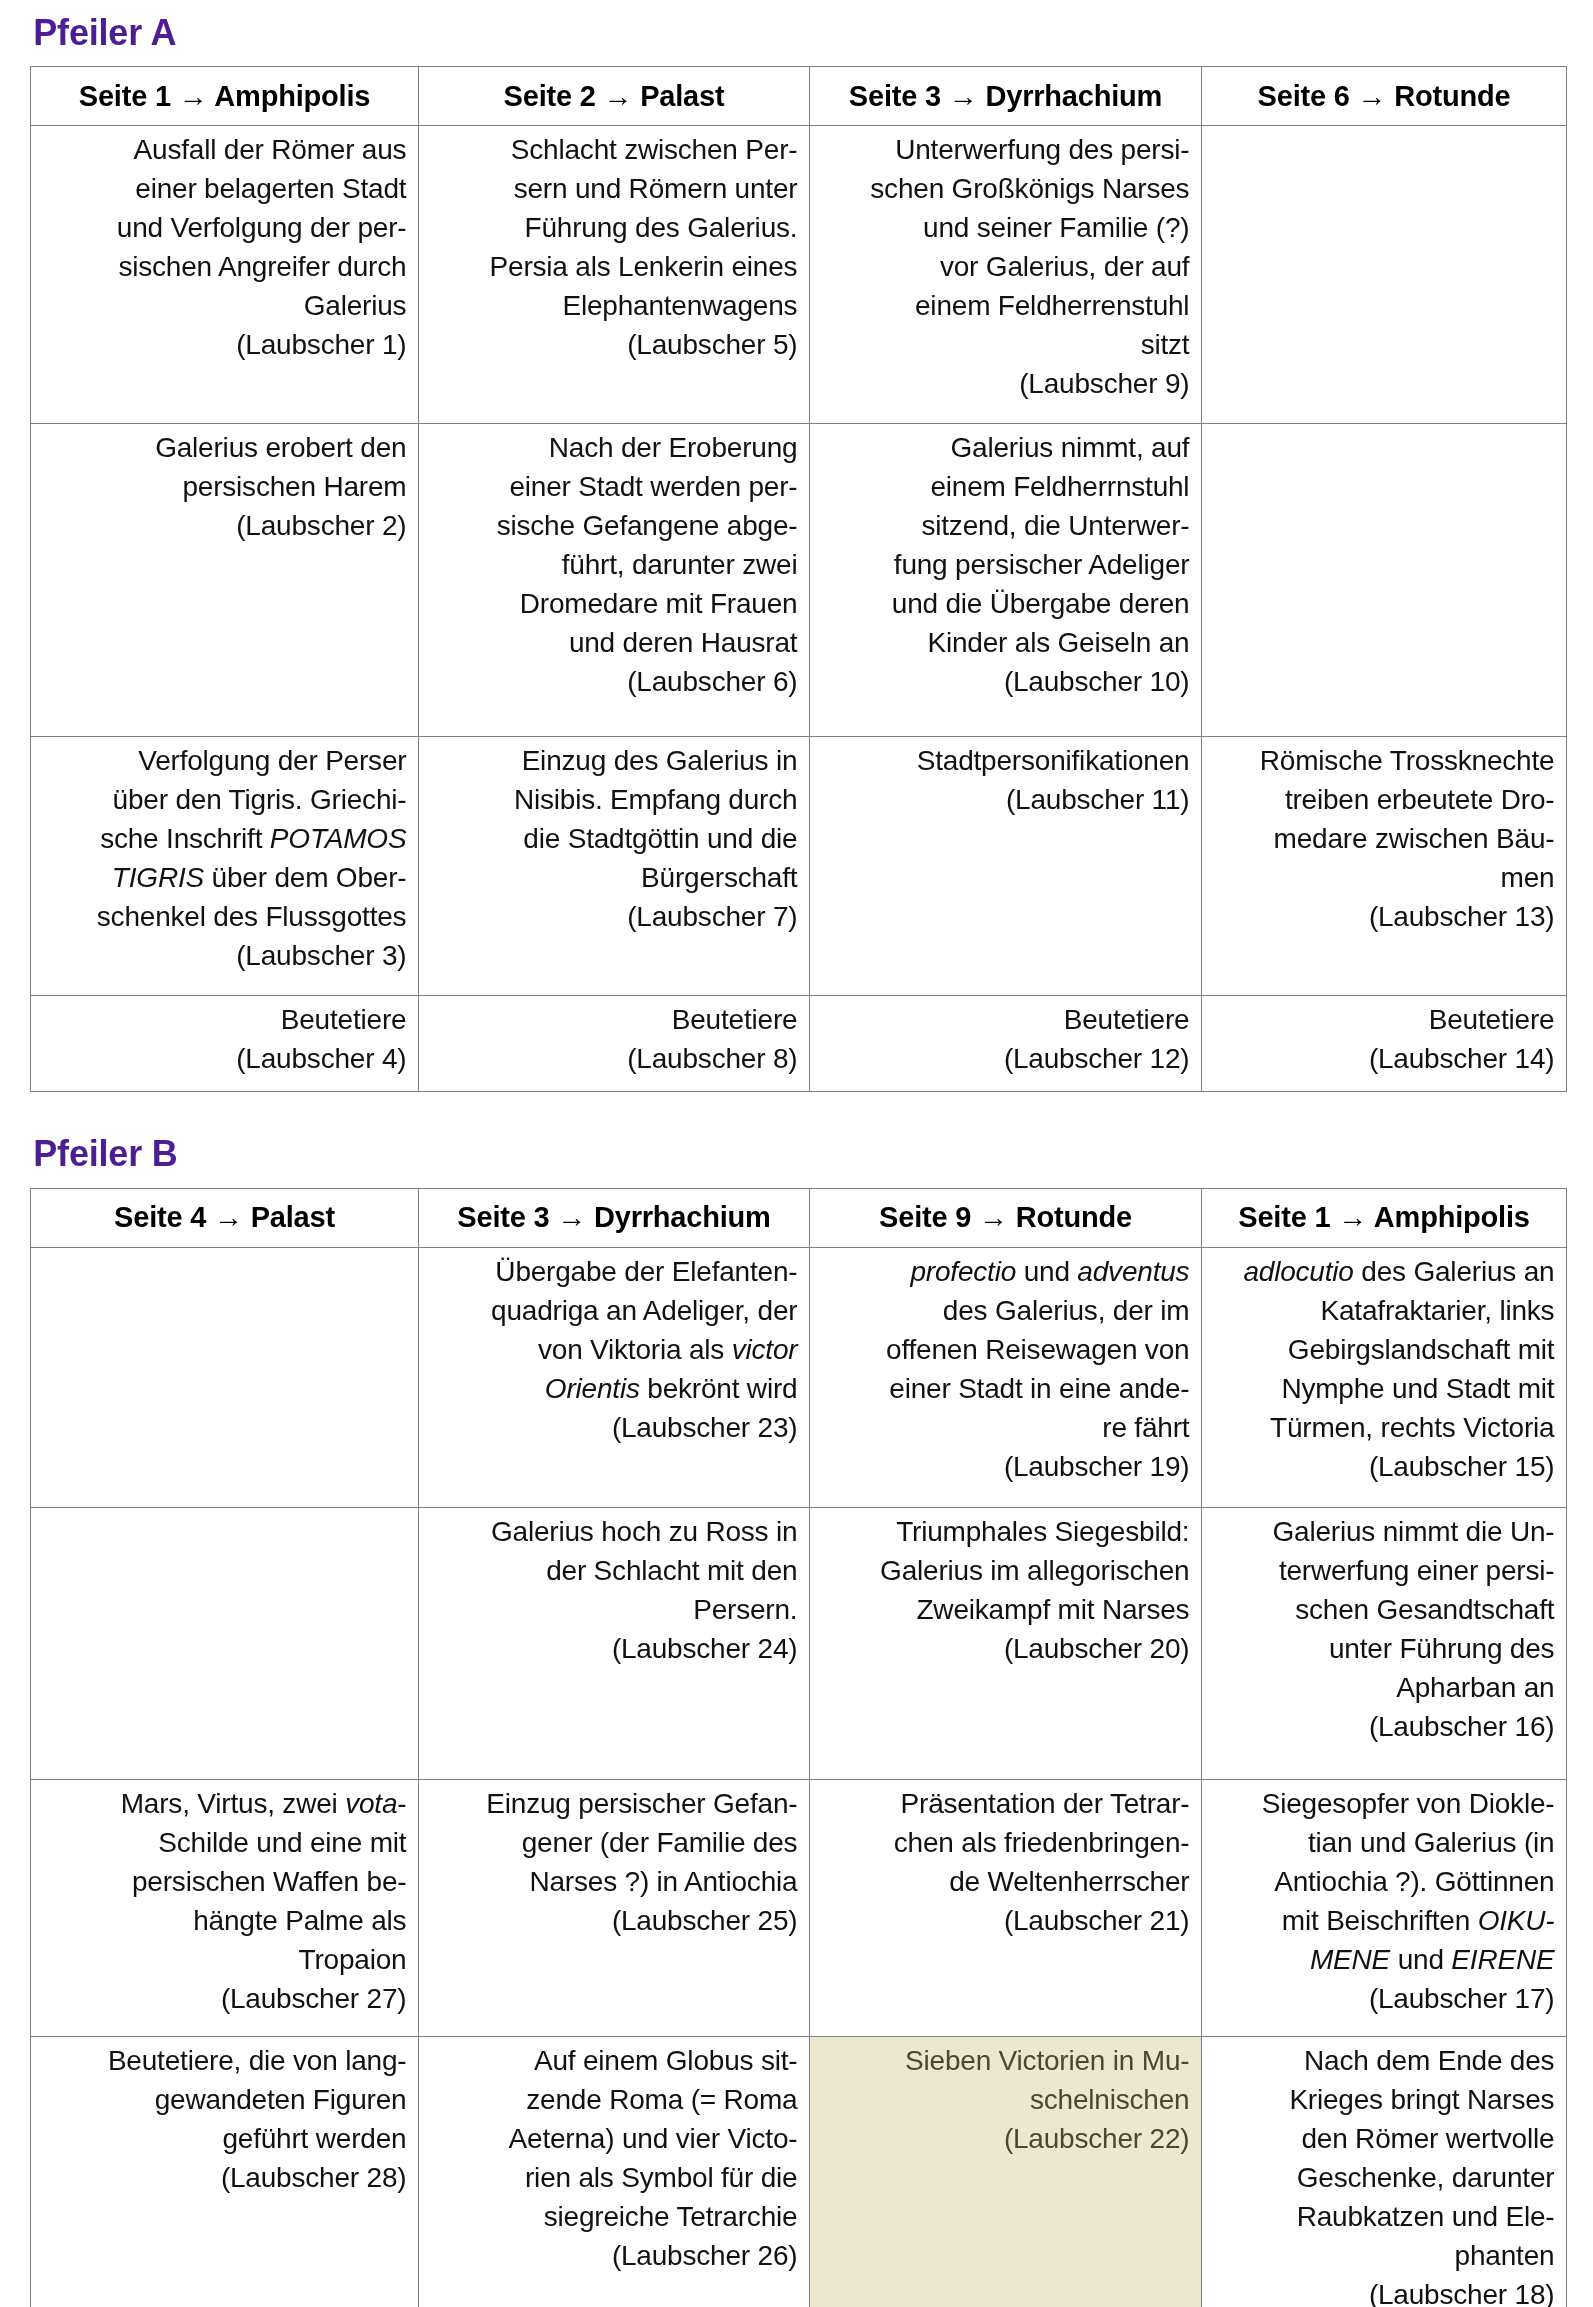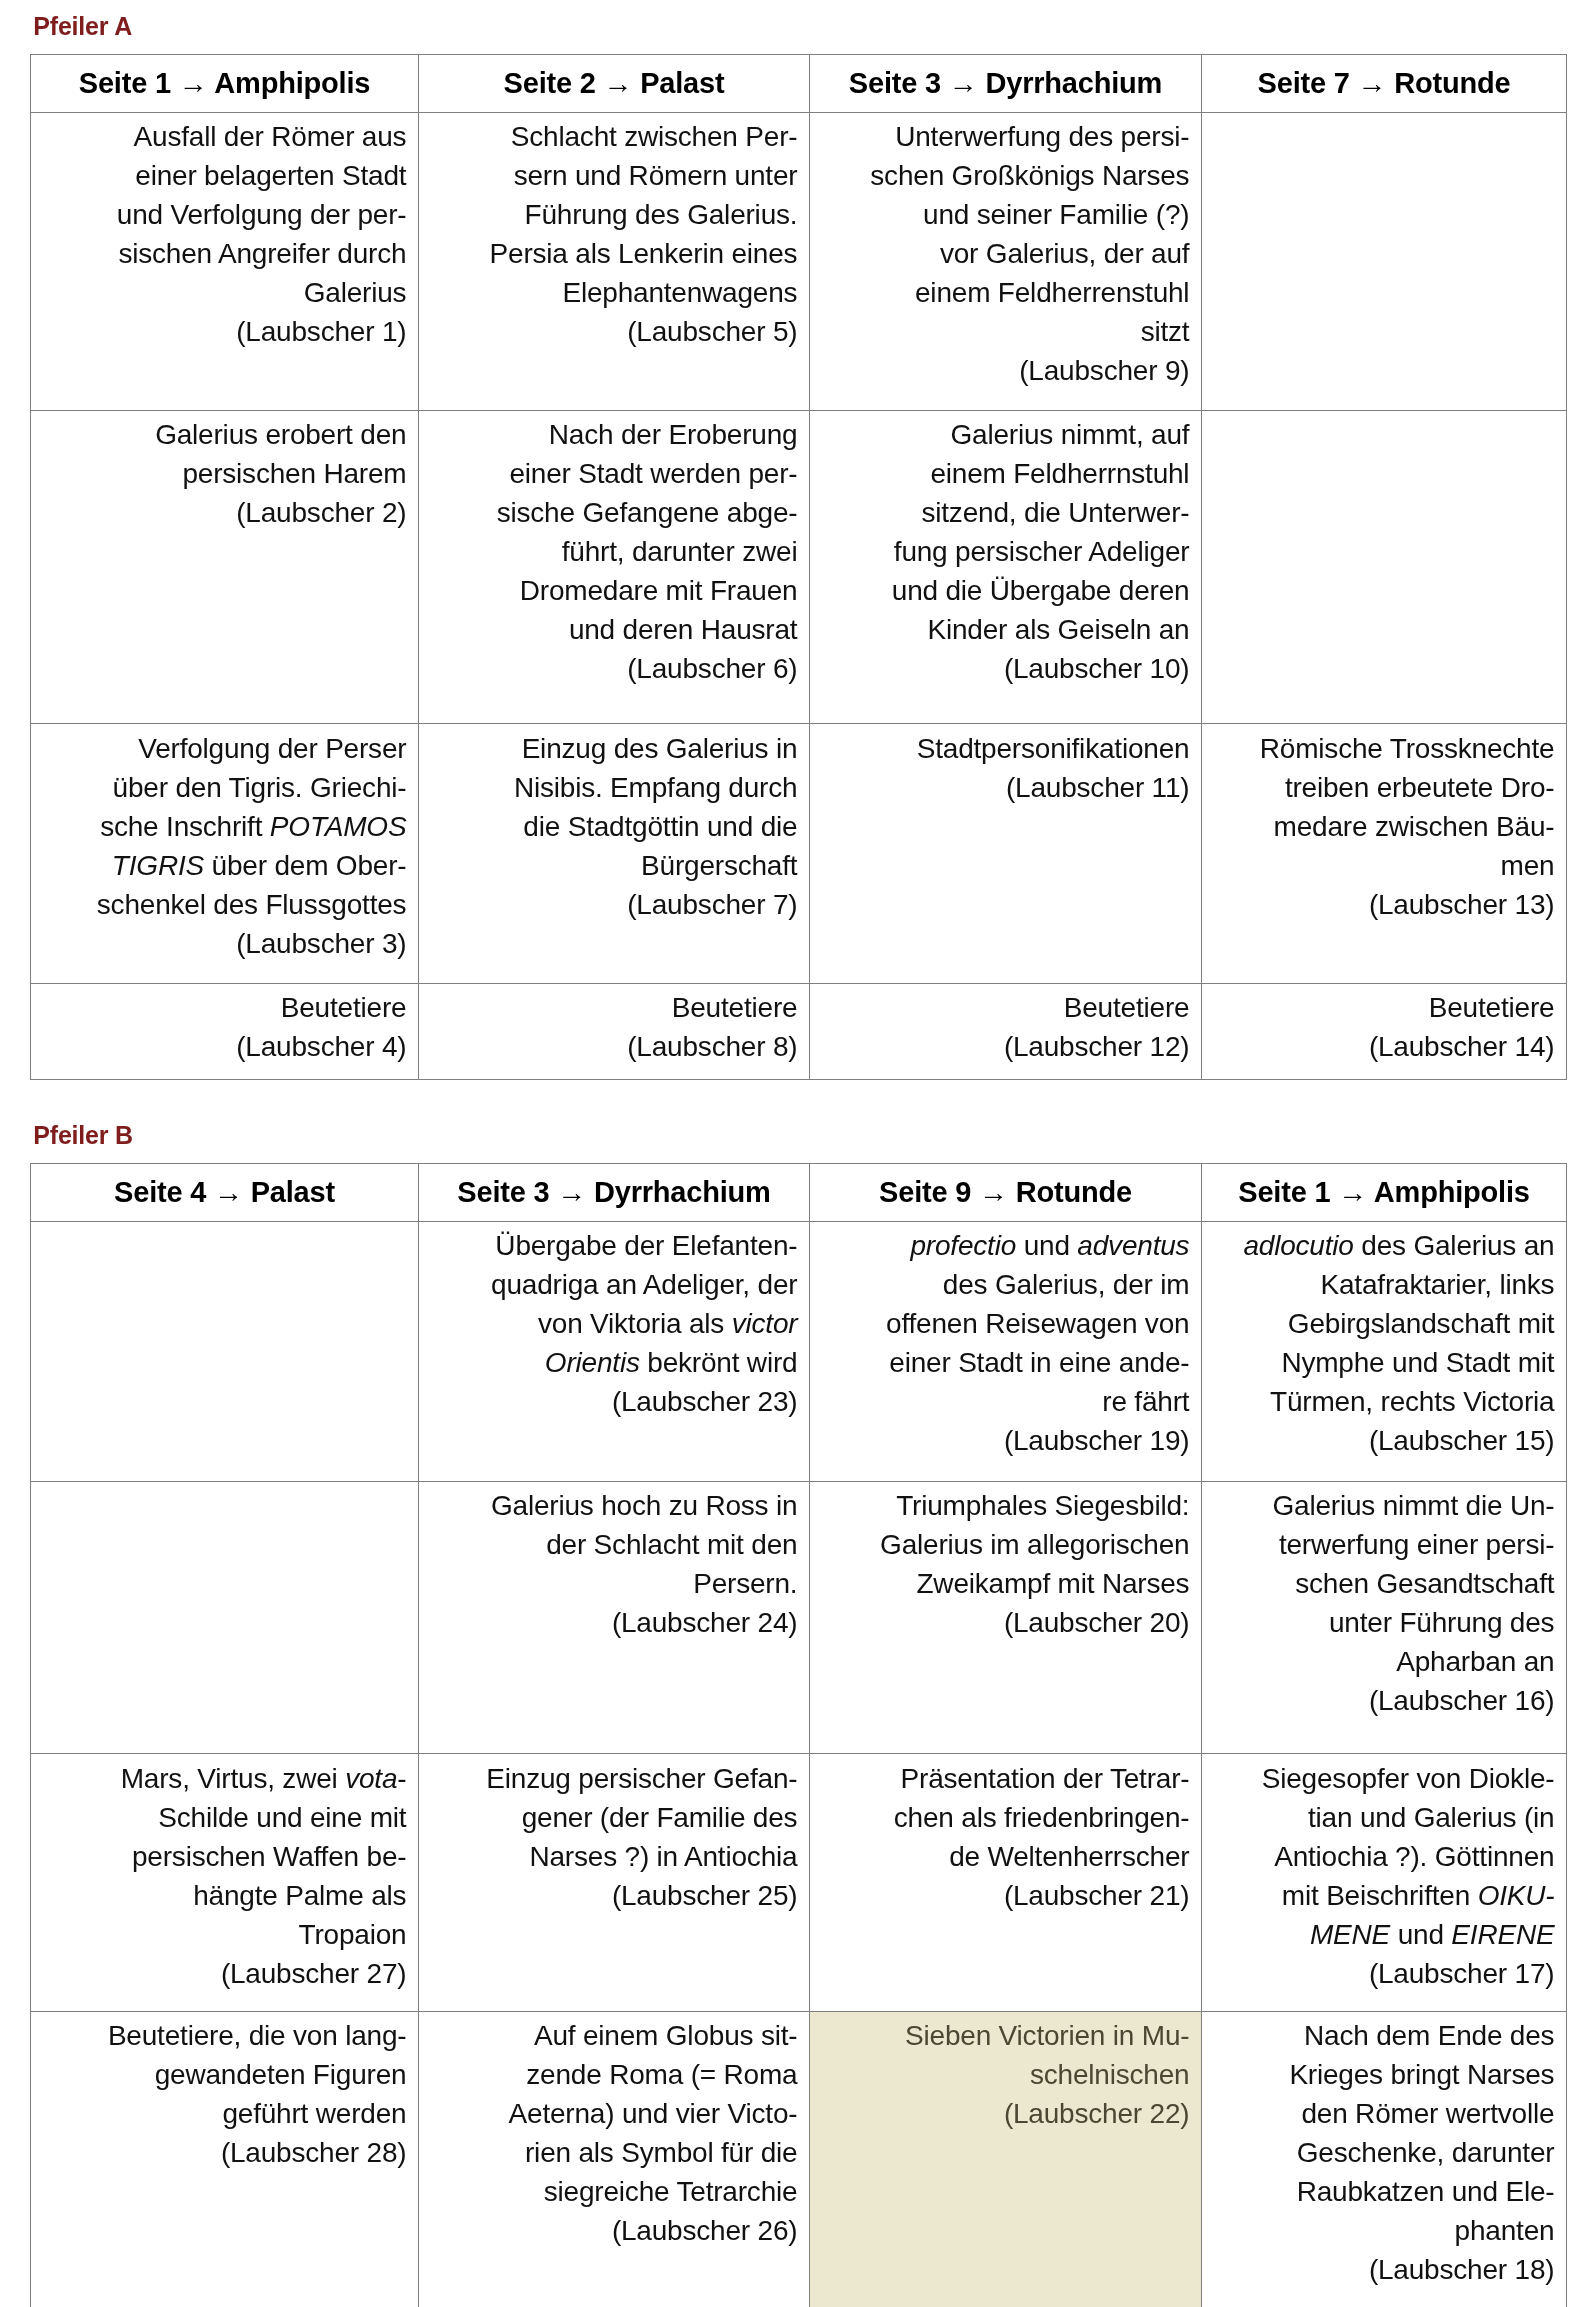--- a/index.html
+++ b/index.html
@@ -5,25 +5,25 @@
   html,body{margin:0;padding:0;background:#ffffff;}
   body{
     width:1594px;
     min-height:2307px;
     font-family:"Liberation Sans","DejaVu Sans",sans-serif;
     color:#111111;
     letter-spacing:-0.2px;
   }
   .page{padding:11.6px 27px 25px 30px;}
   h1.section-title{
-    font-size:25px;
+    font-size:36px;
     line-height:1.15;
     font-weight:bold;
     margin:0 0 13.3px 3.3px;
-    color:#7f1d1d;
+    color:#4c1d95;
   }
   h1.section-title.second{margin-top:41px;}
   table.laubscher{
     border-collapse:collapse;
     table-layout:fixed;
     width:1536px;
     margin-bottom:6.6px;
   }
   table.laubscher th,
   table.laubscher td{
@@ -72,21 +72,21 @@
       <col style="width:388px">
         <col style="width:391px">
         <col style="width:392px">
         <col style="width:365px">
     </colgroup>
     <thead>
       <tr>
         <th>Seite 1 → Amphipolis</th>
         <th>Seite 2 → Palast</th>
         <th>Seite 3 → Dyrrhachium</th>
-        <th>Seite 7 → Rotunde</th>
+        <th>Seite 6 → Rotunde</th>
       </tr>
     </thead>
     <tbody>
       <tr class="r0">
         <td><span>Ausfall der Römer aus</span><br><span>einer belagerten Stadt</span><br><span>und Verfolgung der per-</span><br><span>sischen Angreifer durch</span><br><span>Galerius</span><br><span>(Laubscher 1)</span></td>
         <td><span>Schlacht zwischen Per-</span><br><span>sern und Römern unter</span><br><span>Führung des Galerius.</span><br><span>Persia als Lenkerin eines</span><br><span>Elephantenwagens</span><br><span>(Laubscher 5)</span></td>
         <td><span>Unterwerfung des persi-</span><br><span>schen Großkönigs Narses</span><br><span>und seiner Familie (?)</span><br><span>vor Galerius, der auf</span><br><span>einem Feldherrenstuhl</span><br><span>sitzt</span><br><span>(Laubscher 9)</span></td>
         <td></td>
       </tr>
       <tr class="r1">

